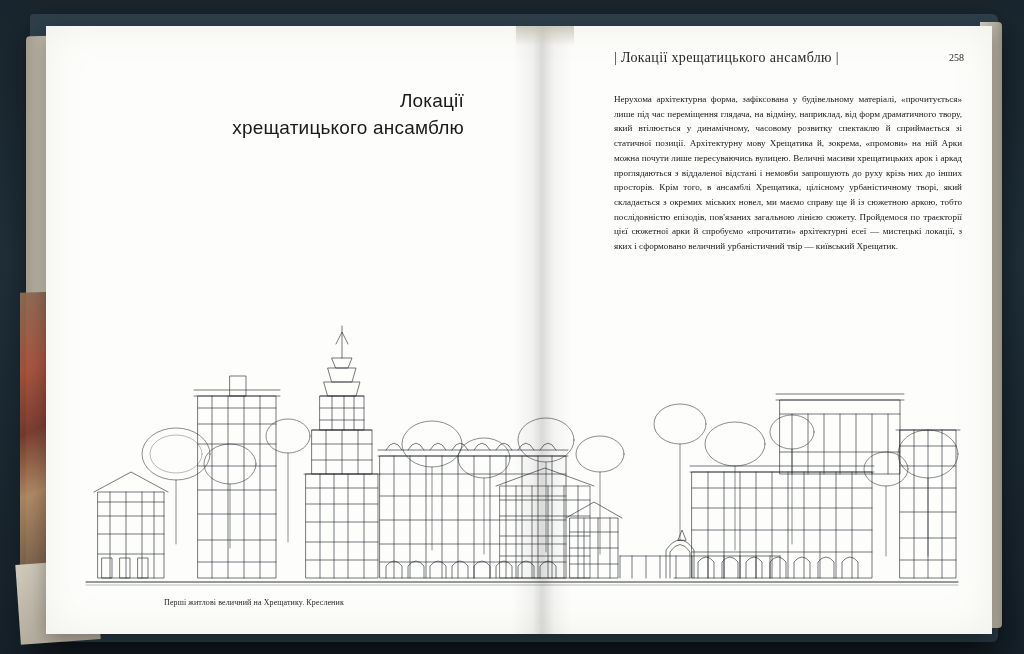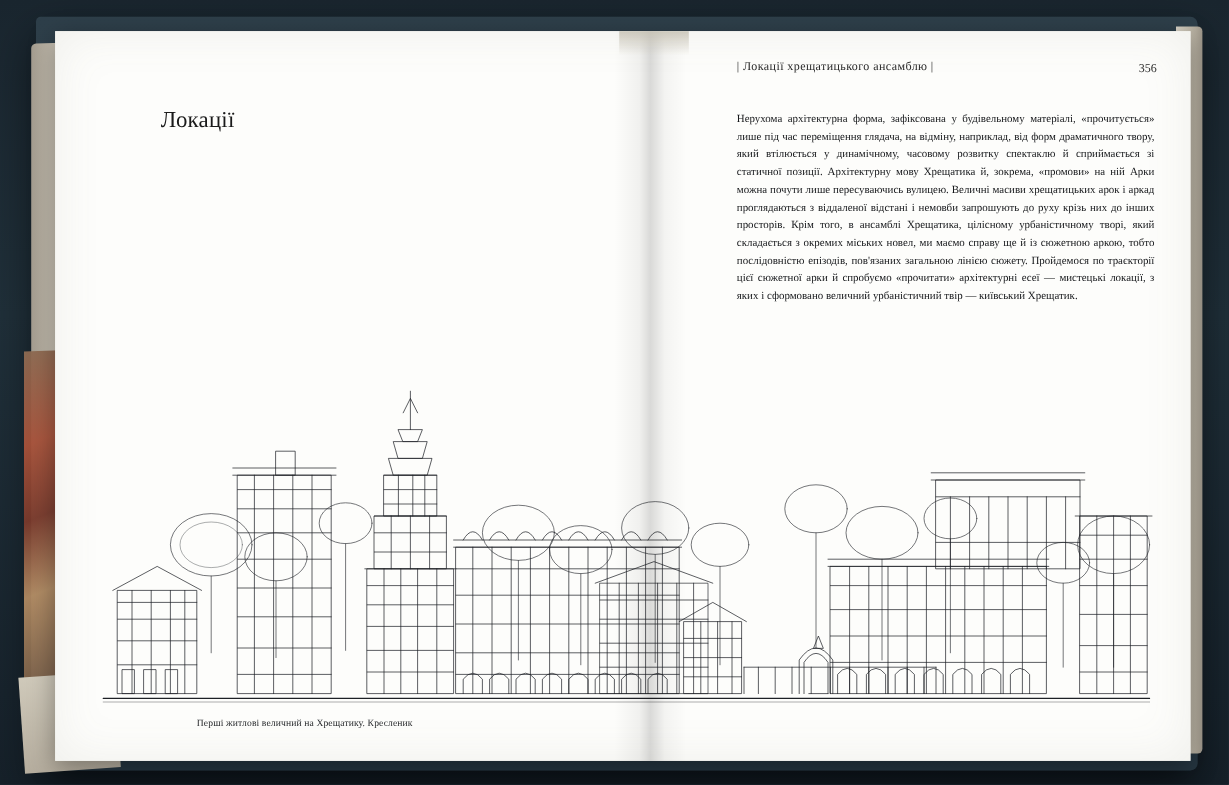--- a/index.html
+++ b/index.html
@@ -132,33 +132,34 @@
     background: linear-gradient(180deg, #c9c4b6 0%, rgba(253,253,251,0) 100%);
     opacity: .8;
   }
 
   
   .chapter-title {
     position: absolute;
     left: 88px;
     top: 62px;
     width: 330px;
-    font-family: Liberation Serif, serif;
+    font-family: Liberation Sans, sans-serif;
     font-size: 19px;
     line-height: 1.42;
     color: #1a1a1a;
     letter-spacing: .2px;
+    text-align: right;
   }
 
   .running-head {
     position: absolute;
     left: 74px;
     top: 24px;
     font-family: "Liberation Serif", serif;
-    font-size: 10px;
+    font-size: 14px;
     color: #2a2a2a;
     letter-spacing: .35px;
   }
   .folio {
     position: absolute;
     right: 28px;
     top: 26px;
     font-family: "Liberation Serif", serif;
     font-size: 10px;
     color: #2a2a2a;
@@ -219,28 +220,29 @@
     <div class="page-edge-right"></div>
     <div class="under-page"></div>
     <div class="under-page-2"></div>
 
     <div class="spread">
 
       <div class="page-left">
 
         <div class="chapter-title">
           <div>Локації</div>
+          <div>хрещатицького ансамблю</div>
         </div>
 
         <div class="caption">Перші житлові величний на Хрещатику. Кресленик</div>
       </div>
 
       <div class="page-right">
         <div class="running-head">|  Локації хрещатицького ансамблю  |</div>
-        <div class="folio">356</div>
+        <div class="folio">258</div>
         <div class="body-text">Нерухома архітектурна форма, зафіксована у будівельному матеріалі, «прочитується» лише під час переміщення глядача, на відміну, наприклад, від форм драматичного твору, який втілюється у динамічному, часовому розвитку спектаклю й сприймається зі статичної позиції. Архітектурну мову Хрещатика й, зокрема, «промови» на ній Арки можна почути лише пересуваючись вулицею. Величні масиви хрещатицьких арок і аркад проглядаються з віддаленої відстані і немовби запрошують до руху крізь них до інших просторів. Крім того, в ансамблі Хрещатика, цілісному урбаністичному творі, який складається з окремих міських новел, ми маємо справу ще й із сюжетною аркою, тобто послідовністю епізодів, пов'язаних загальною лінією сюжету. Пройдемося по траєкторії цієї сюжетної арки й спробуємо «прочитати» архітектурні есеї — мистецькі локації, з яких і сформовано величний урбаністичний твір — київський Хрещатик.</div>
       </div>
 
       <div class="illustration">
         <svg viewBox="0 0 884 290" width="884" height="290" xmlns="http://www.w3.org/2000/svg">
           <g fill="none" stroke="#1d2025" stroke-width="0.6" stroke-linejoin="round" stroke-linecap="round">
 
             <line x1="6" y1="278" x2="878" y2="278" stroke-width="0.9"></line>
             <line x1="6" y1="281" x2="878" y2="281" stroke-width="0.5" opacity=".6"></line>
 

